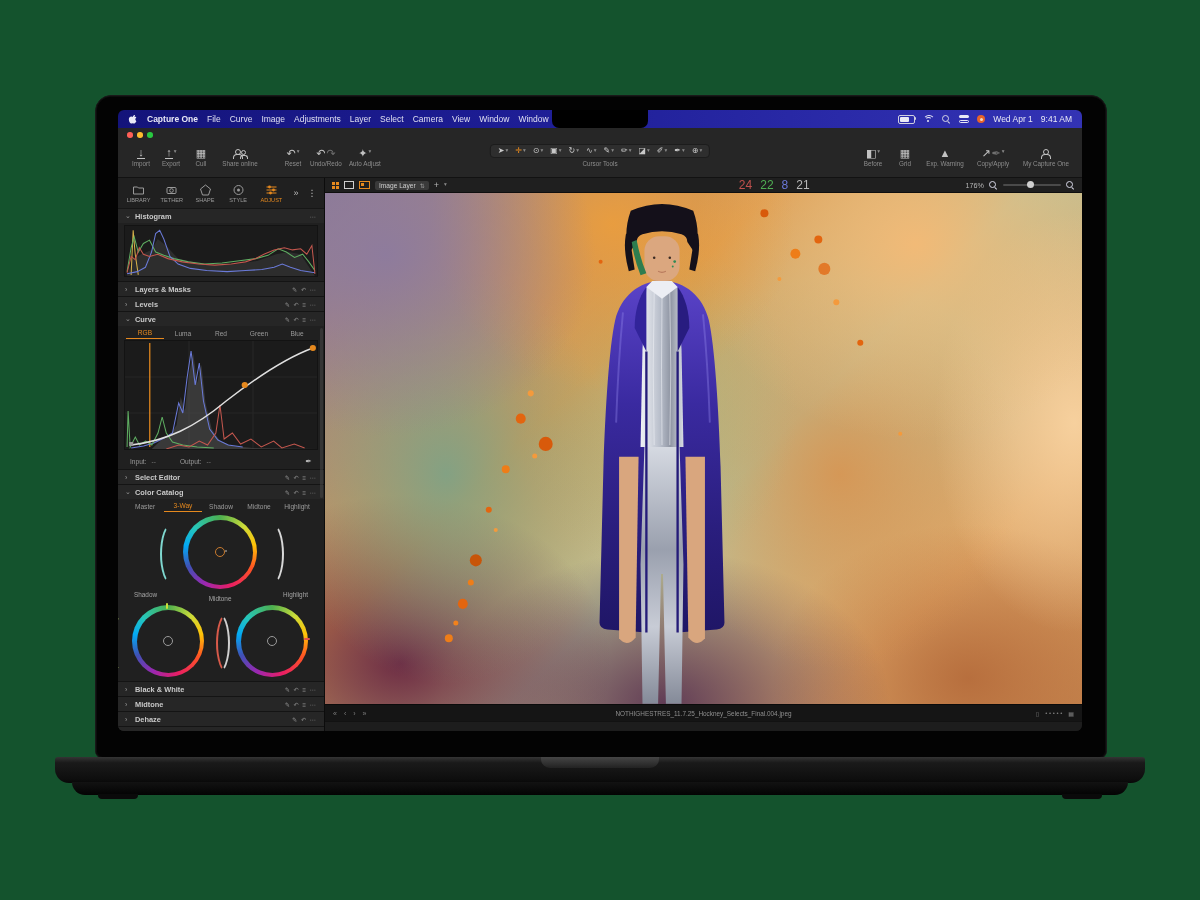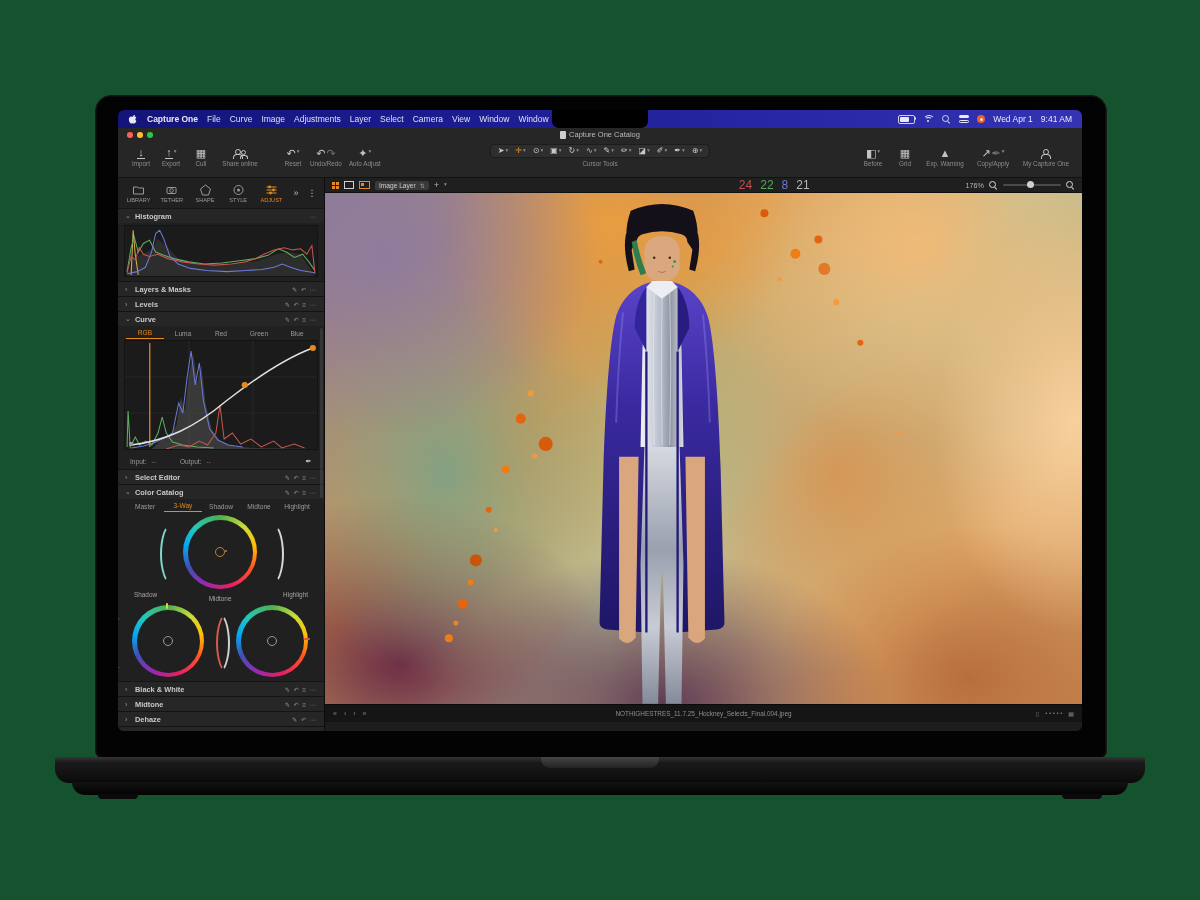--- a/index.html
+++ b/index.html
@@ -213,24 +213,20 @@
       </div>
       <div class="notch"></div>
 
       <div class="window">
         <div class="titlebar">
           <span class="lights">
             <span class="light r"></span>
             <span class="light y"></span>
             <span class="light g"></span>
           </span>
-          <span class="wtitle">
-            <span class="doc"></span>
-            <span>Capture One Catalog</span>
-          </span>
         </div>
 
         <div class="toolbar">
           <div class="tb-item">
             <span class="tb-ico">
                 <span class="under">↓</span>
               </span>
             <span>Import</span>
           </div>
           <div class="tb-item">

